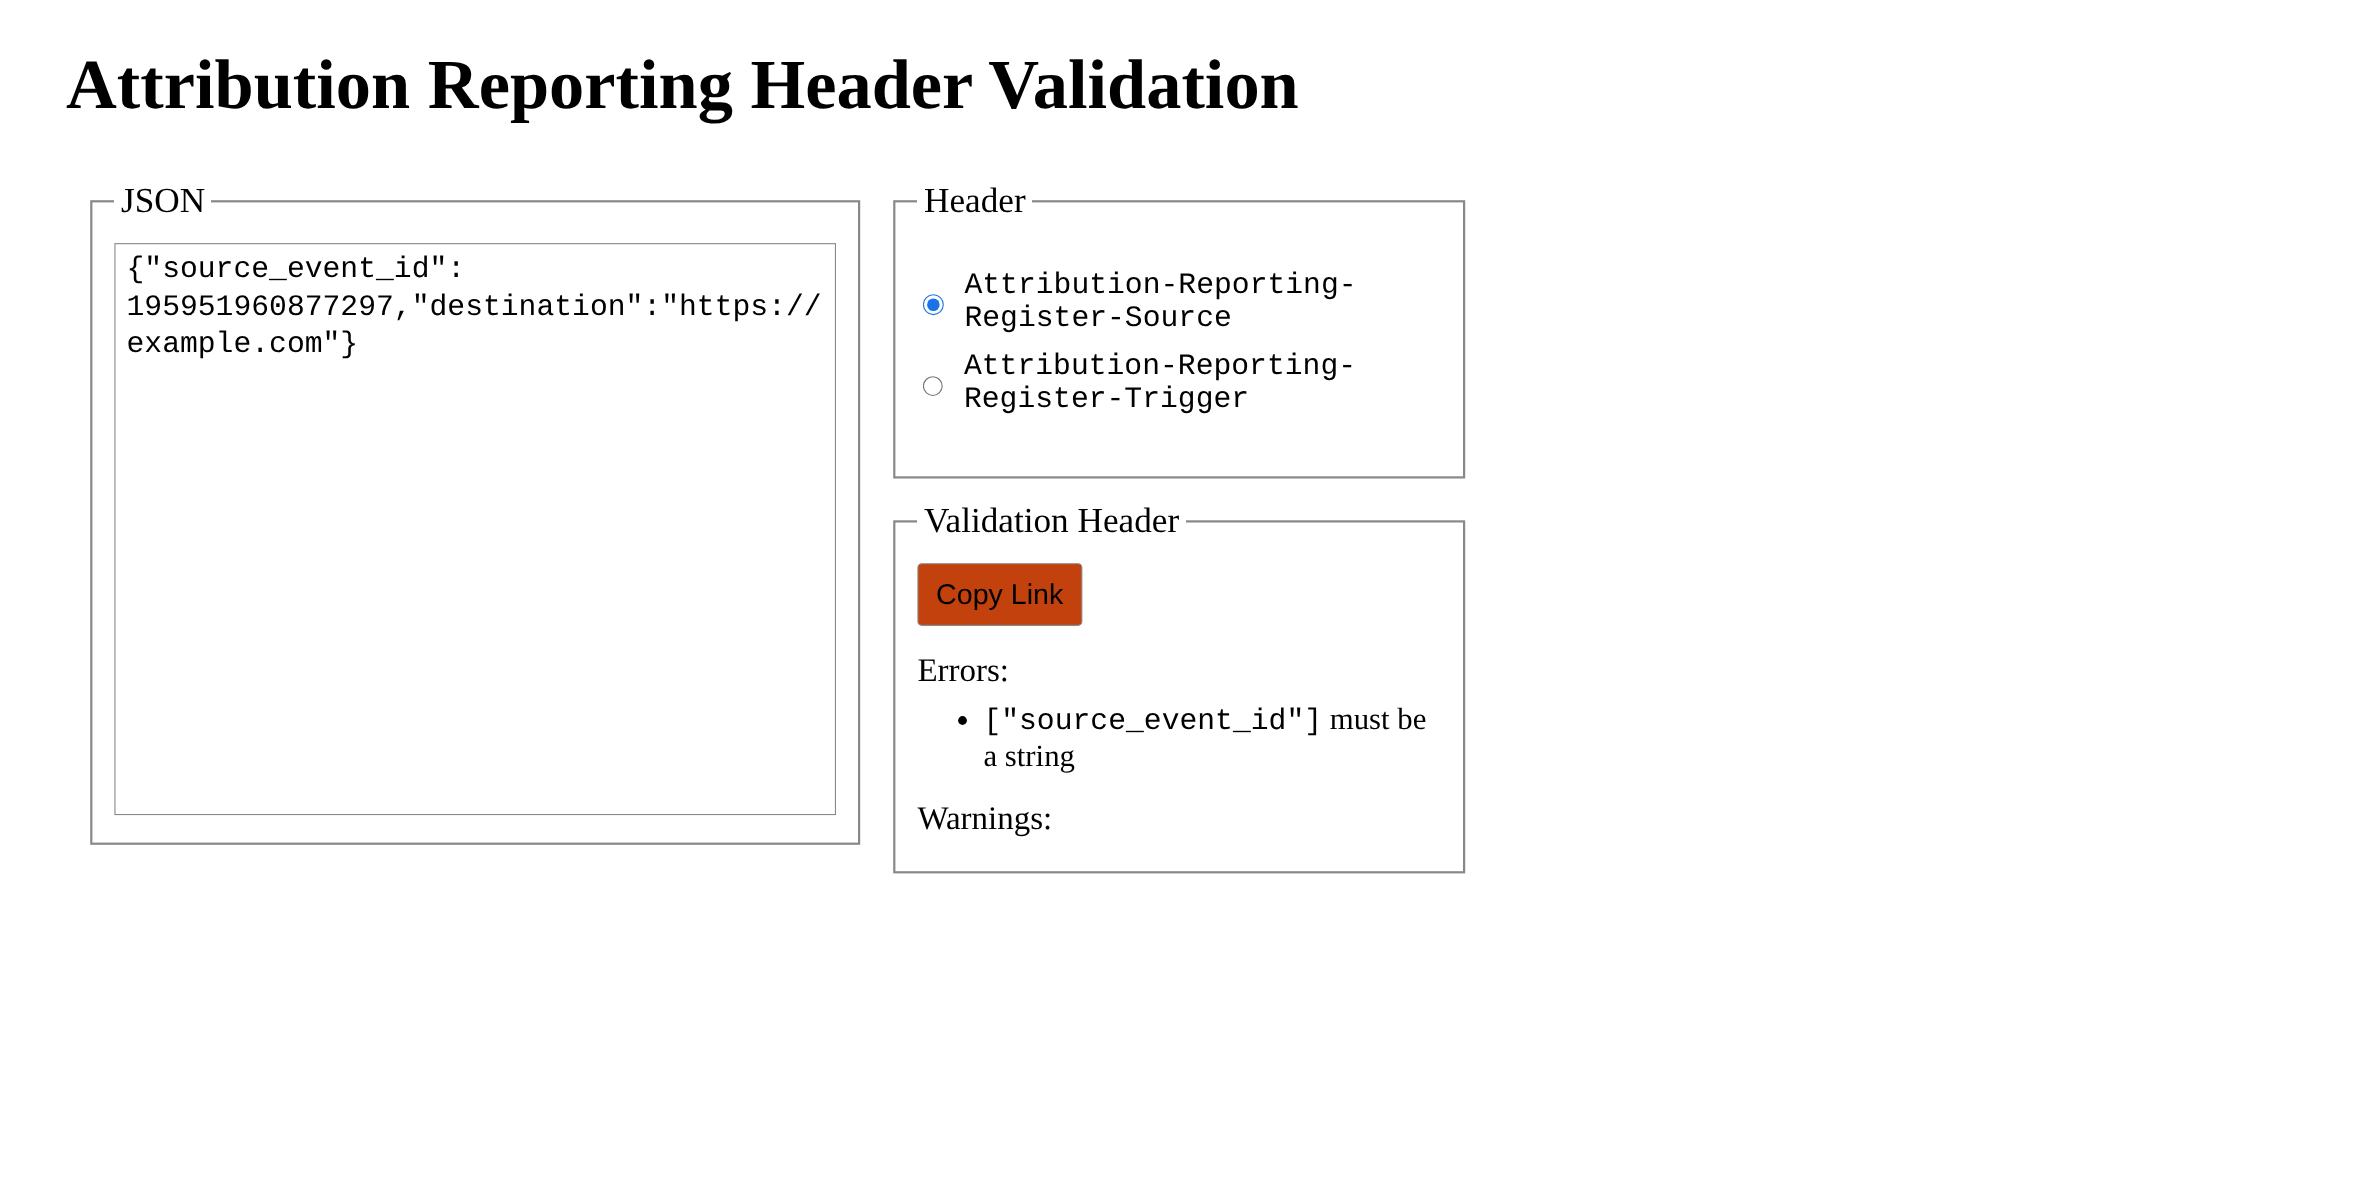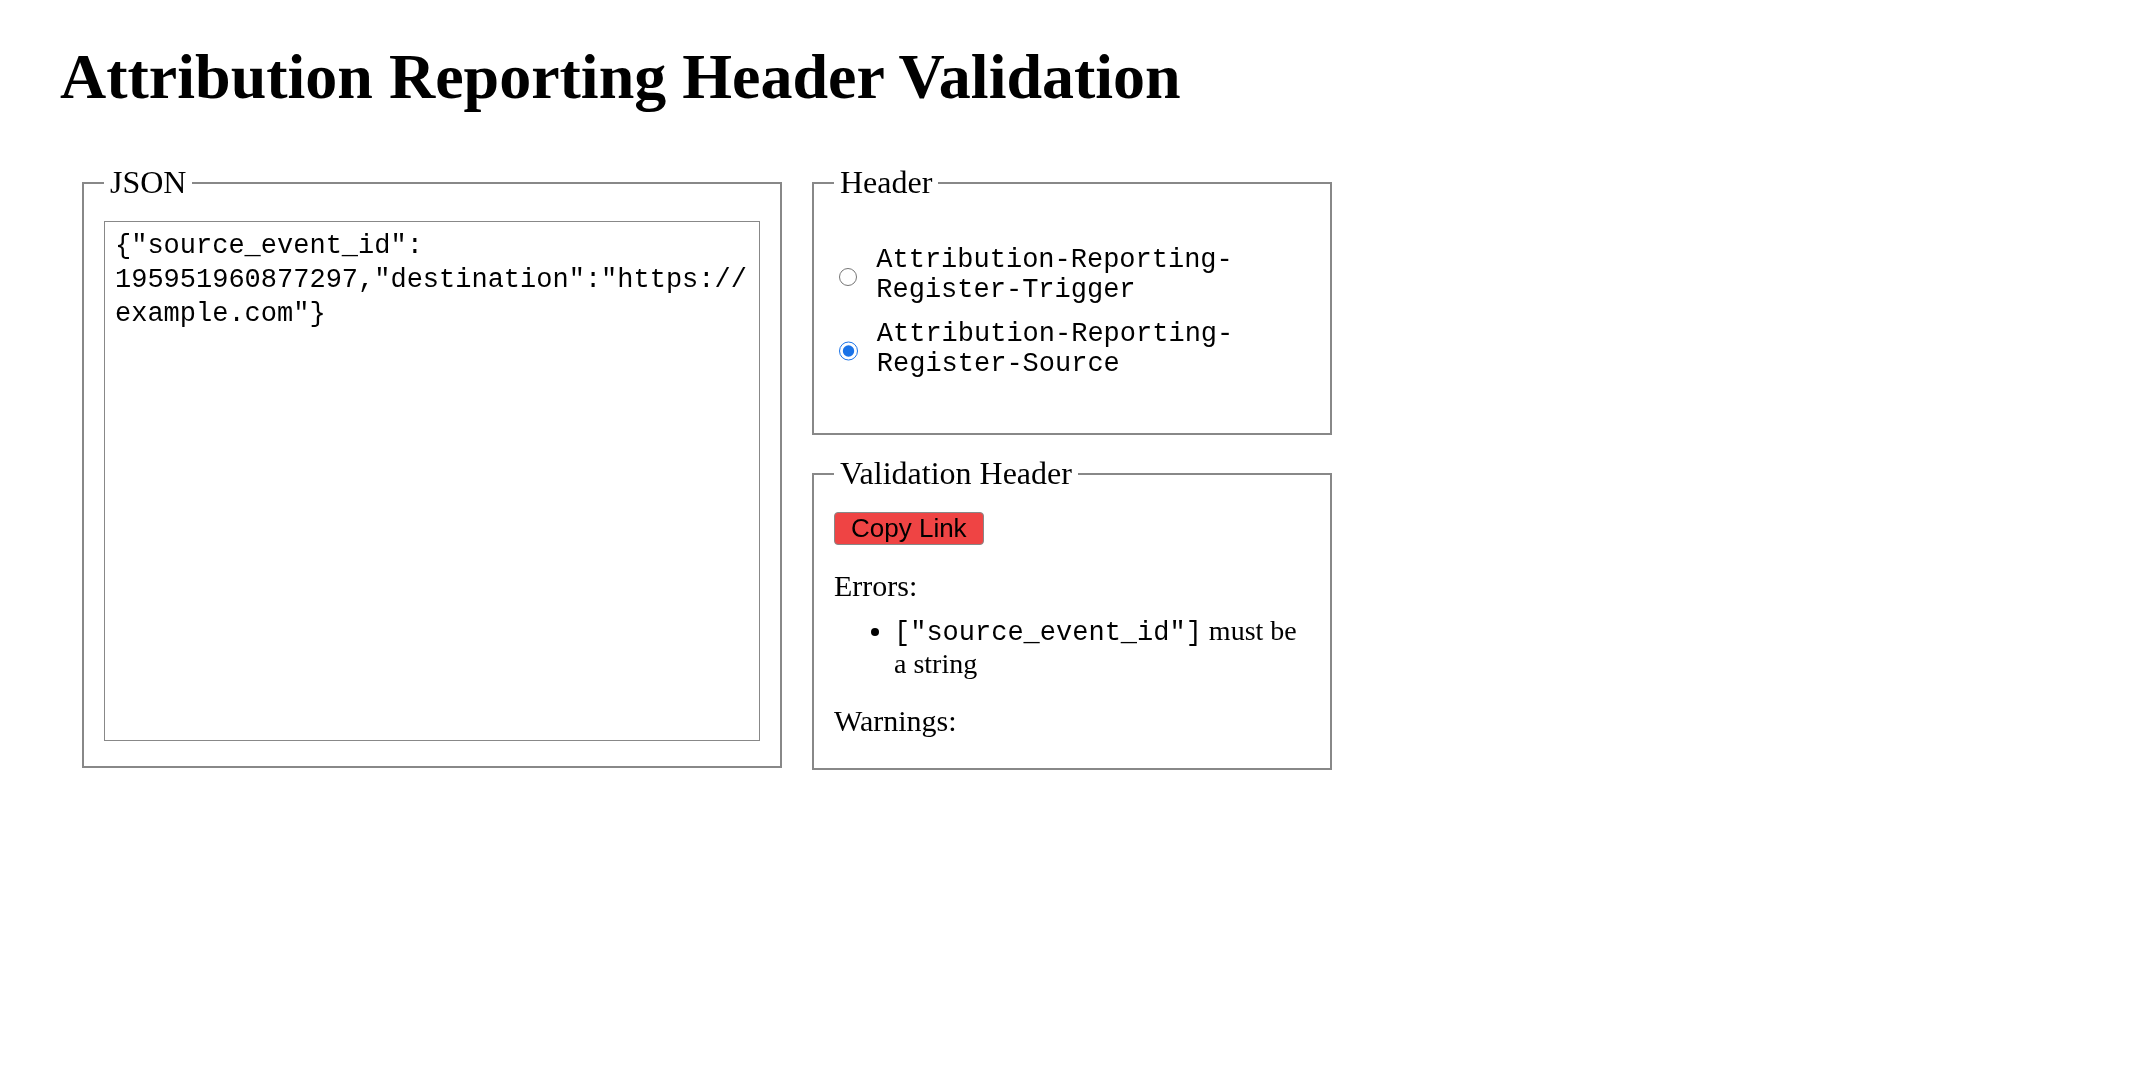--- a/index.html
+++ b/index.html
@@ -74,22 +74,22 @@
     height: 26px;
     accent-color: #1a73e8;
   }
   .radio-row label {
     font-family: "Courier New", Courier, monospace;
     font-size: 27px;
   }
   button.copy-link {
     font-family: Arial, Helvetica, sans-serif;
     font-size: 26px;
-    padding: 0 16px;
-    background: #ef4444;
+    padding: 12px 16px;
+    background: #c2410c;
     border: 1px solid #888;
     border-radius: 4px;
     cursor: pointer;
   }
   .section-label {
     font-size: 30px;
     margin: 24px 0 10px 0;
   }
   ul.error-list {
     margin: 10px 0 10px 0;
@@ -117,27 +117,27 @@
       <textarea class="json-input" style="">{"source_event_id": 195951960877297,"destination":"https://example.com"}</textarea>
     </fieldset>
   </div>
 
   <div class="col-right">
 
     <fieldset class="header-fs">
       <legend>Header</legend>
 
       <div class="radio-row">
-        <input type="radio" name="hdr" id="hdr-trigger" style="">
-        <label for="hdr-trigger">Attribution-Reporting-Register-Trigger</label>
+        <input type="radio" name="hdr" id="hdr-source" checked="" style="">
+        <label for="hdr-source">Attribution-Reporting-Register-Source</label>
       </div>
 
       <div class="radio-row">
-        <input type="radio" name="hdr" id="hdr-source" checked="" style="">
-        <label for="hdr-source">Attribution-Reporting-Register-Source</label>
+        <input type="radio" name="hdr" id="hdr-trigger" style="">
+        <label for="hdr-trigger">Attribution-Reporting-Register-Trigger</label>
       </div>
     </fieldset>
 
     <fieldset>
       <legend>Validation Header</legend>
 
       <button class="copy-link">Copy Link</button>
 
       <div class="section-label">Errors:</div>
 

